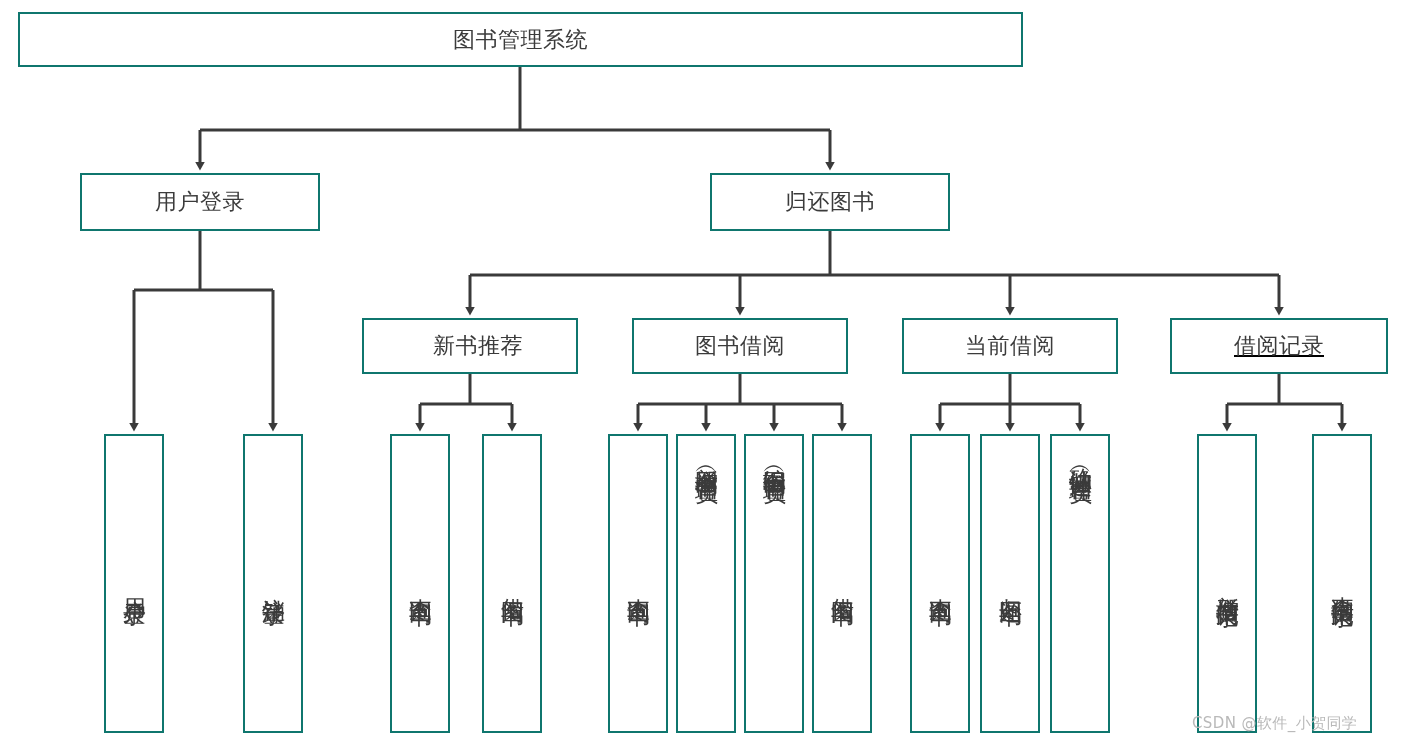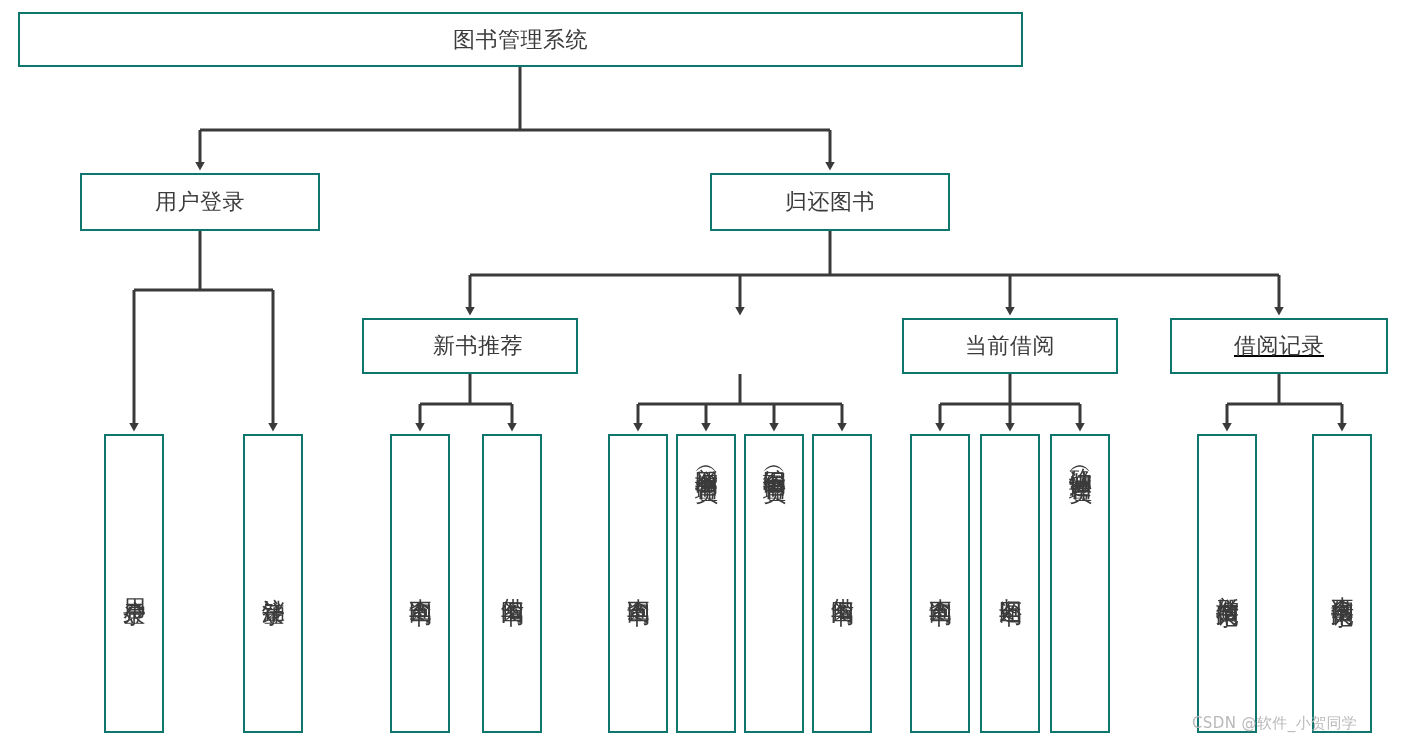--- a/index.html
+++ b/index.html
@@ -138,20 +138,23 @@
   <div class="node" style="left: 80px; top: 173px; width: 240px; height: 58px;">
     <span class="node-label">用户登录</span>
   </div>
   <div class="node" style="left: 710px; top: 173px; width: 240px; height: 58px;">
     <span class="node-label">归还图书</span>
   </div>
 
   <div class="node" style="left: 362px; top: 318px; width: 216px; height: 56px; padding-left: 16px;">
     <span class="node-label">新书推荐</span>
   </div>
+  <div class="node" style="left: 632px; top: 318px; width: 216px; height: 56px;">
+    <span class="node-label">图书借阅</span>
+  </div>
   <div class="node" style="left: 902px; top: 318px; width: 216px; height: 56px;">
     <span class="node-label">当前借阅</span>
   </div>
   <div class="node" style="left: 1170px; top: 318px; width: 218px; height: 56px; text-decoration: underline;">
     <span class="node-label">借阅记录</span>
   </div>
 
   <div class="node leaf centered" style="left: 104px; top: 434px; width: 60px; height: 299px;">
     <span class="node-label">用户登录</span>
   </div>

